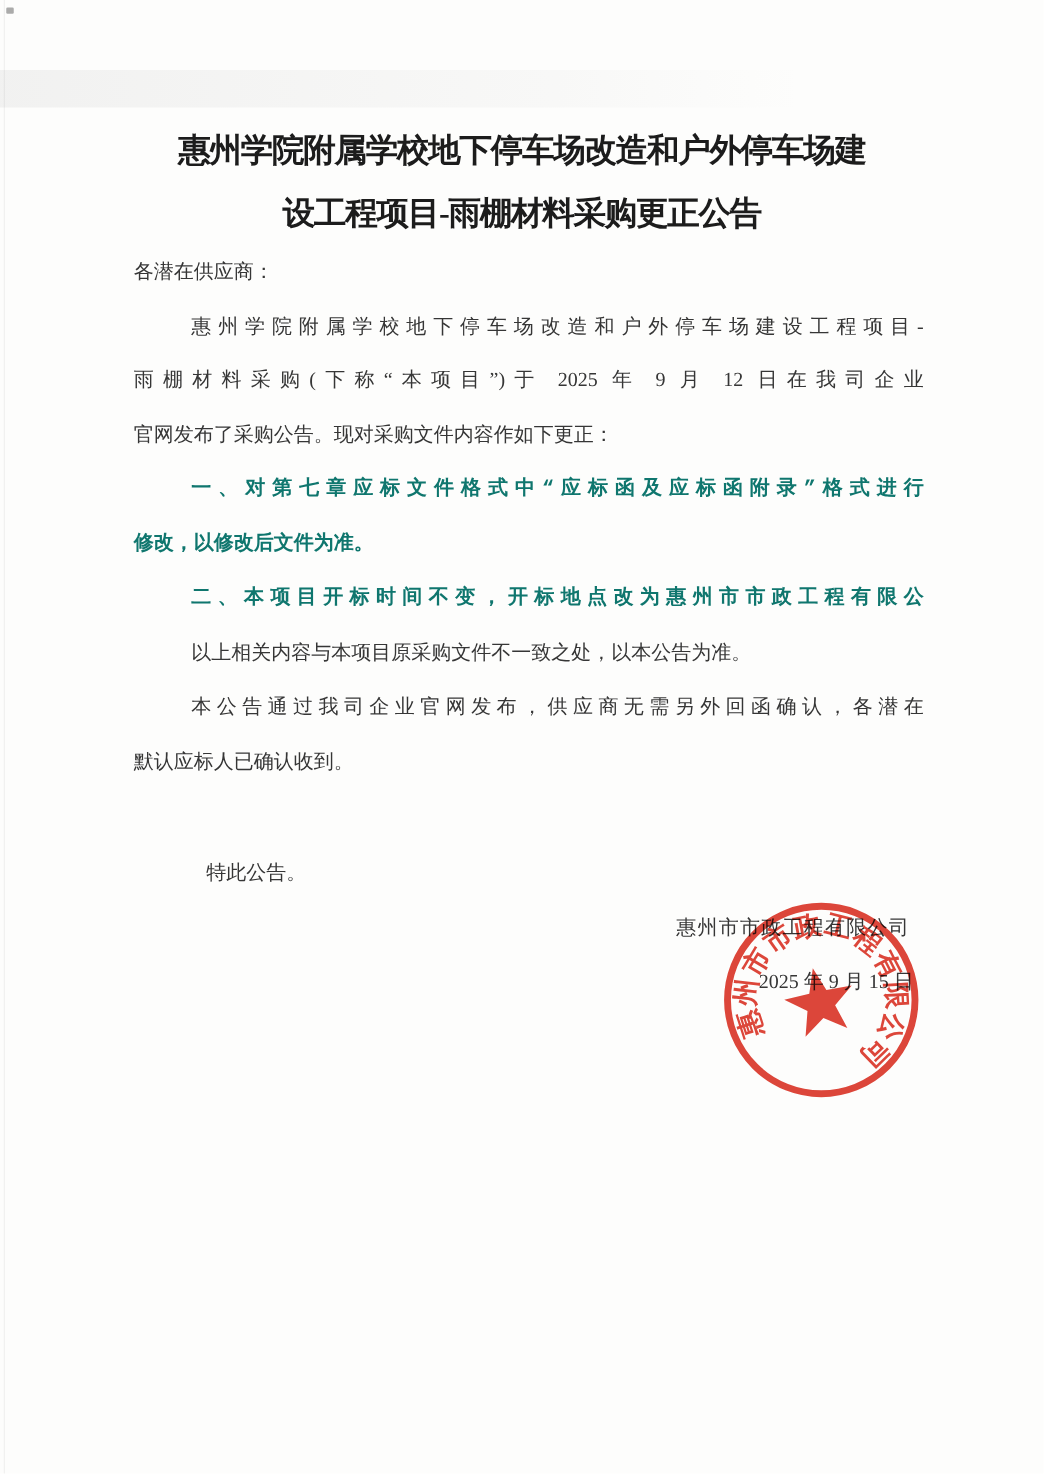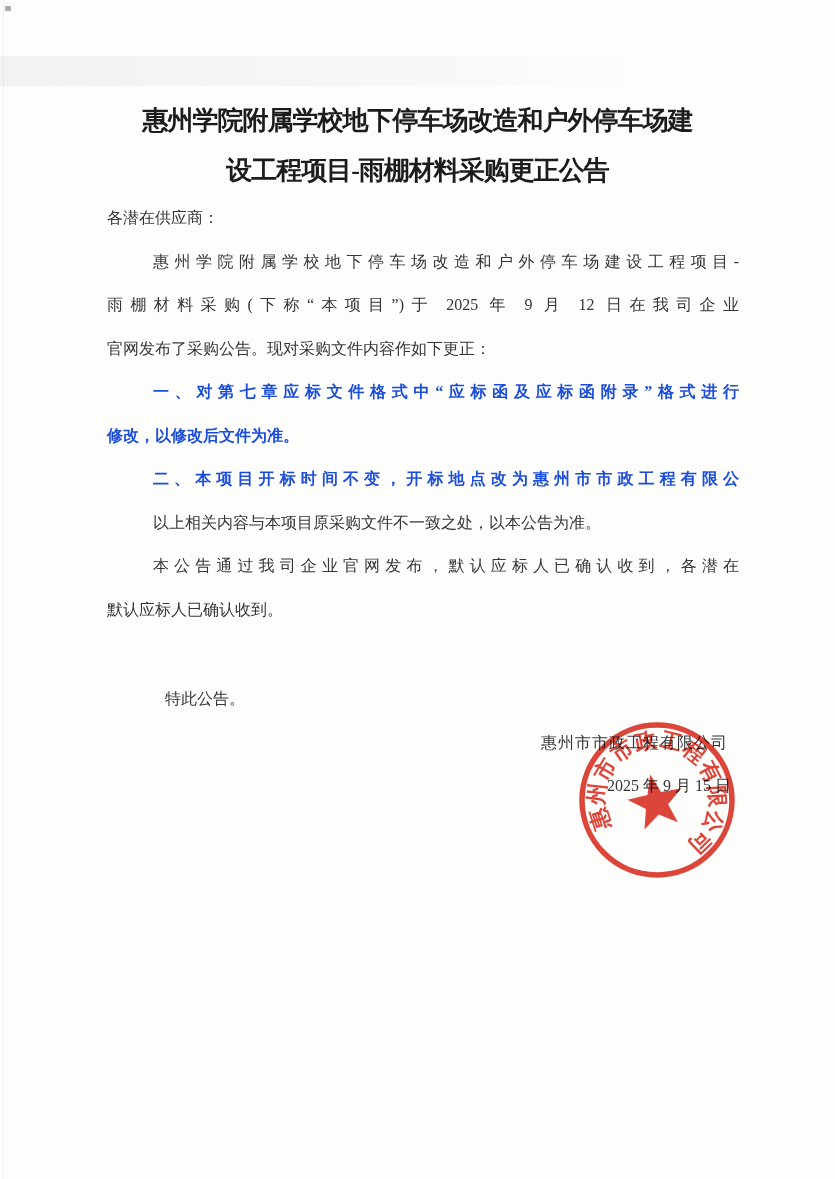--- a/index.html
+++ b/index.html
@@ -44,21 +44,21 @@
     line-height: 43.5px;
     color: #363636;
   }
   .line { min-height: 43.5px; white-space: nowrap; }
   .line.stretch {
     white-space: normal;
     text-align: justify;
     text-align-last: justify;
   }
   .line.indent { text-indent: 46px; }
-  .line.bold { font-weight: bold; color: #1d4ed8; }
+  .line.bold { font-weight: bold; color: #0f766e; font-family: Liberation Mono, monospace; }
   .line.closing { margin-top: 46px; text-indent: 58px; }
   .line.signature { text-align: right; padding-right: 11px; letter-spacing: 1px; }
   .line.date { text-align: right; padding-right: 8px; }
 
   .seal {
     position: absolute;
     left: 572px;
     top: 715px;
     width: 170px;
     height: 170px;
@@ -95,21 +95,21 @@
     <div class="line stretch">雨棚材料采购(下称“本项目”)于 2025 年 9 月 12 日在我司企业</div>
     <div class="line">官网发布了采购公告。现对采购文件内容作如下更正：</div>
 
     <div class="line indent stretch bold">一、对第七章应标文件格式中“应标函及应标函附录”格式进行</div>
     <div class="line bold">修改，以修改后文件为准。</div>
 
     <div class="line indent stretch bold">二、本项目开标时间不变，开标地点改为惠州市市政工程有限公</div>
 
     <div class="line indent">以上相关内容与本项目原采购文件不一致之处，以本公告为准。</div>
 
-    <div class="line indent stretch">本公告通过我司企业官网发布，默认应标人已确认收到，各潜在</div>
+    <div class="line indent stretch">本公告通过我司企业官网发布，供应商无需另外回函确认，各潜在</div>
     <div class="line">默认应标人已确认收到。</div>
 
     <div class="line closing">特此公告。</div>
     <div class="line signature">惠州市市政工程有限公司</div>
     <div class="line date">2025 年 9 月 15 日</div>
   </div>
 
   <div class="seal">
     <svg viewBox="0 0 170 170" xmlns="http://www.w3.org/2000/svg">
 

